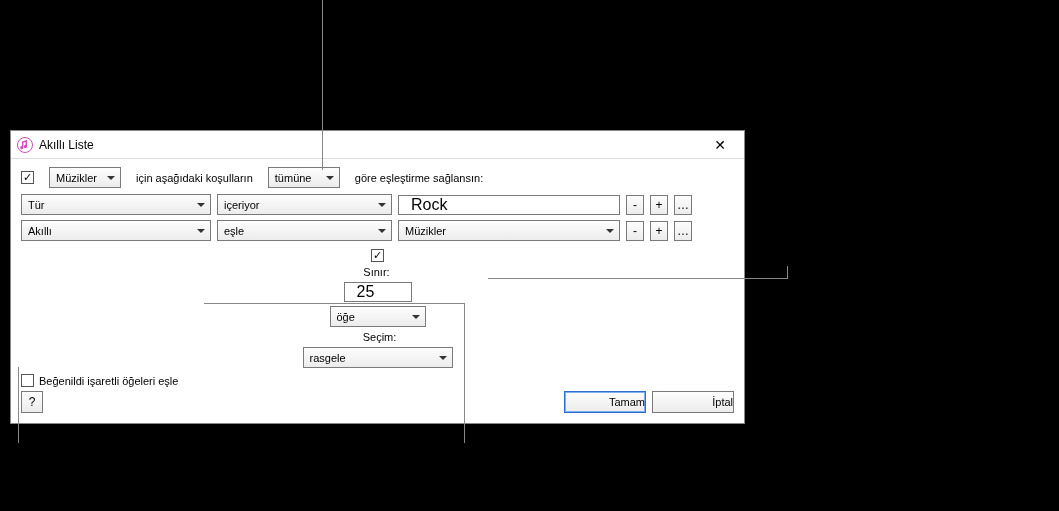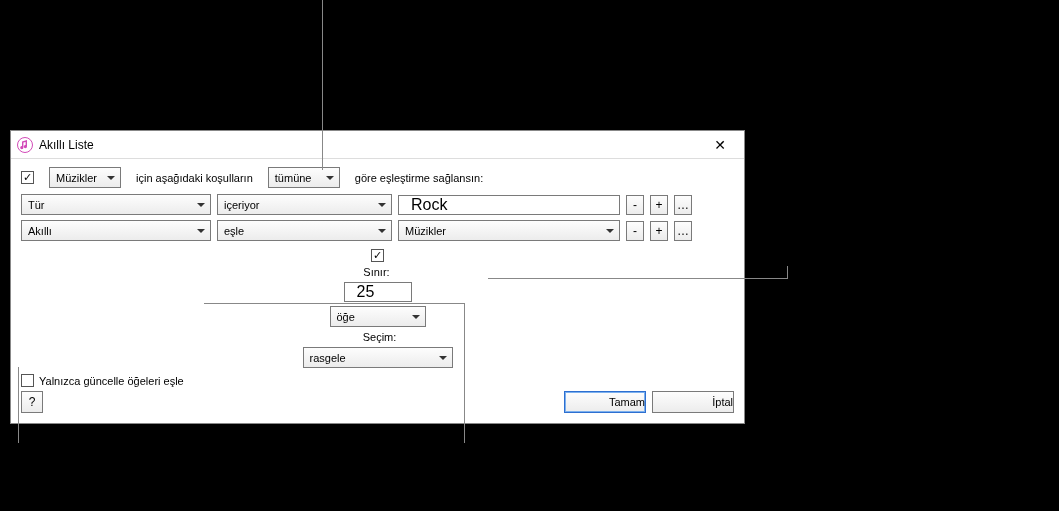--- a/index.html
+++ b/index.html
@@ -234,21 +234,21 @@
         <span>öğe</span>
       </span>
       <span class="static" style="margin-left:8px;margin-right:4px;">Seçim:</span>
       <span class="sel selby">
         <span>rasgele</span>
       </span>
     </div>
 
     <div class="opt-row">
       <span class="chk"></span>
-      <span class="static">Yalnızca güncelle öğeleri eşle</span>
+      <span class="static">Beğenildi işaretli öğeleri eşle</span>
     </div>
 
 
     <div class="bottom-row">
       <button class="help-btn">?</button>
       <span class="spacer"></span>
       <button class="btn primary">Tamam</button>
       <button class="btn">İptal</button>
     </div>
 

